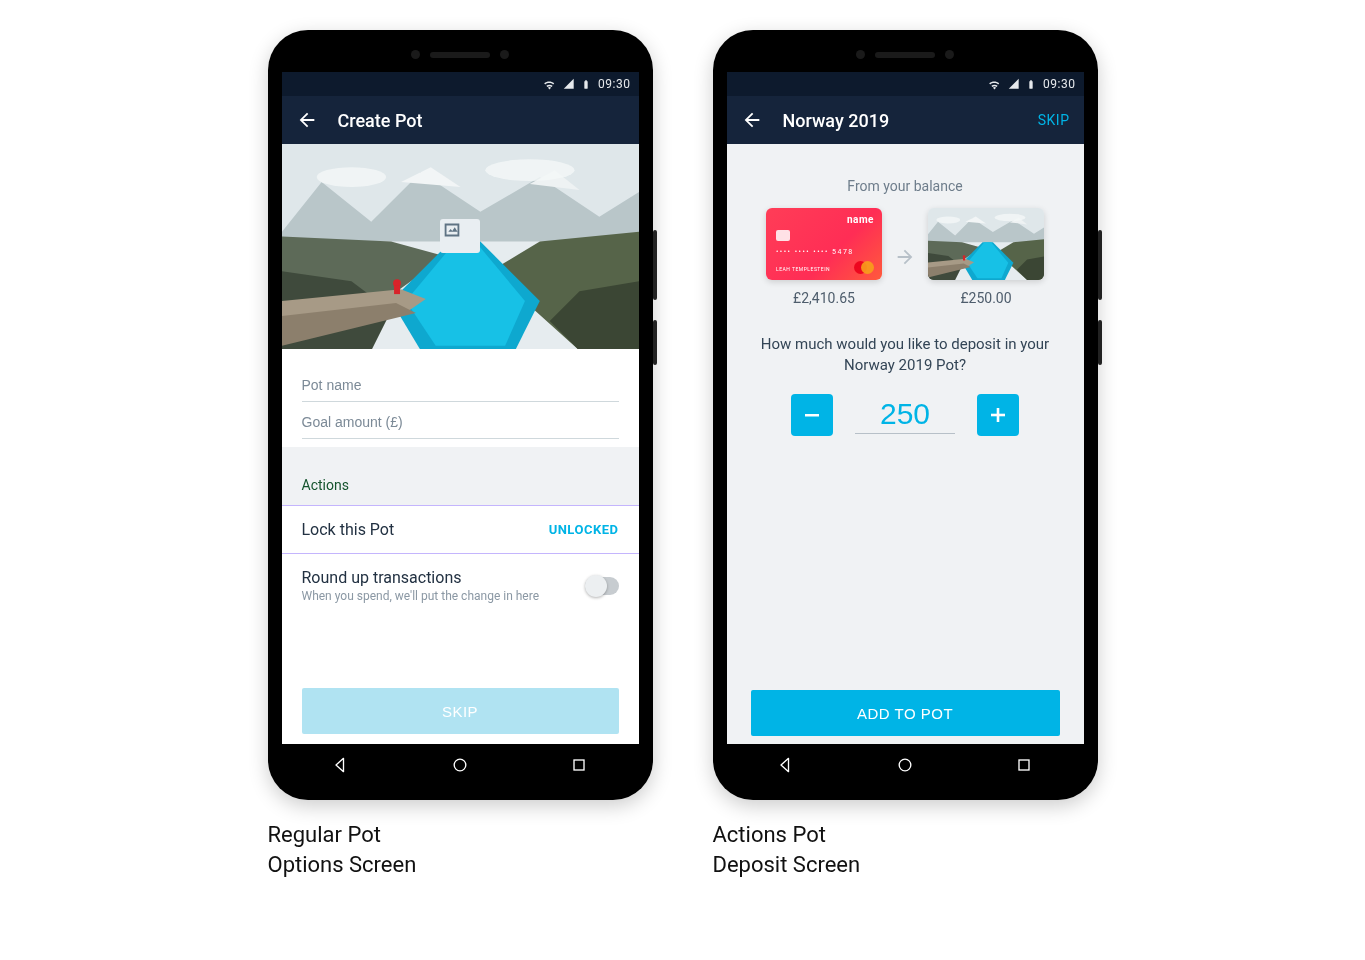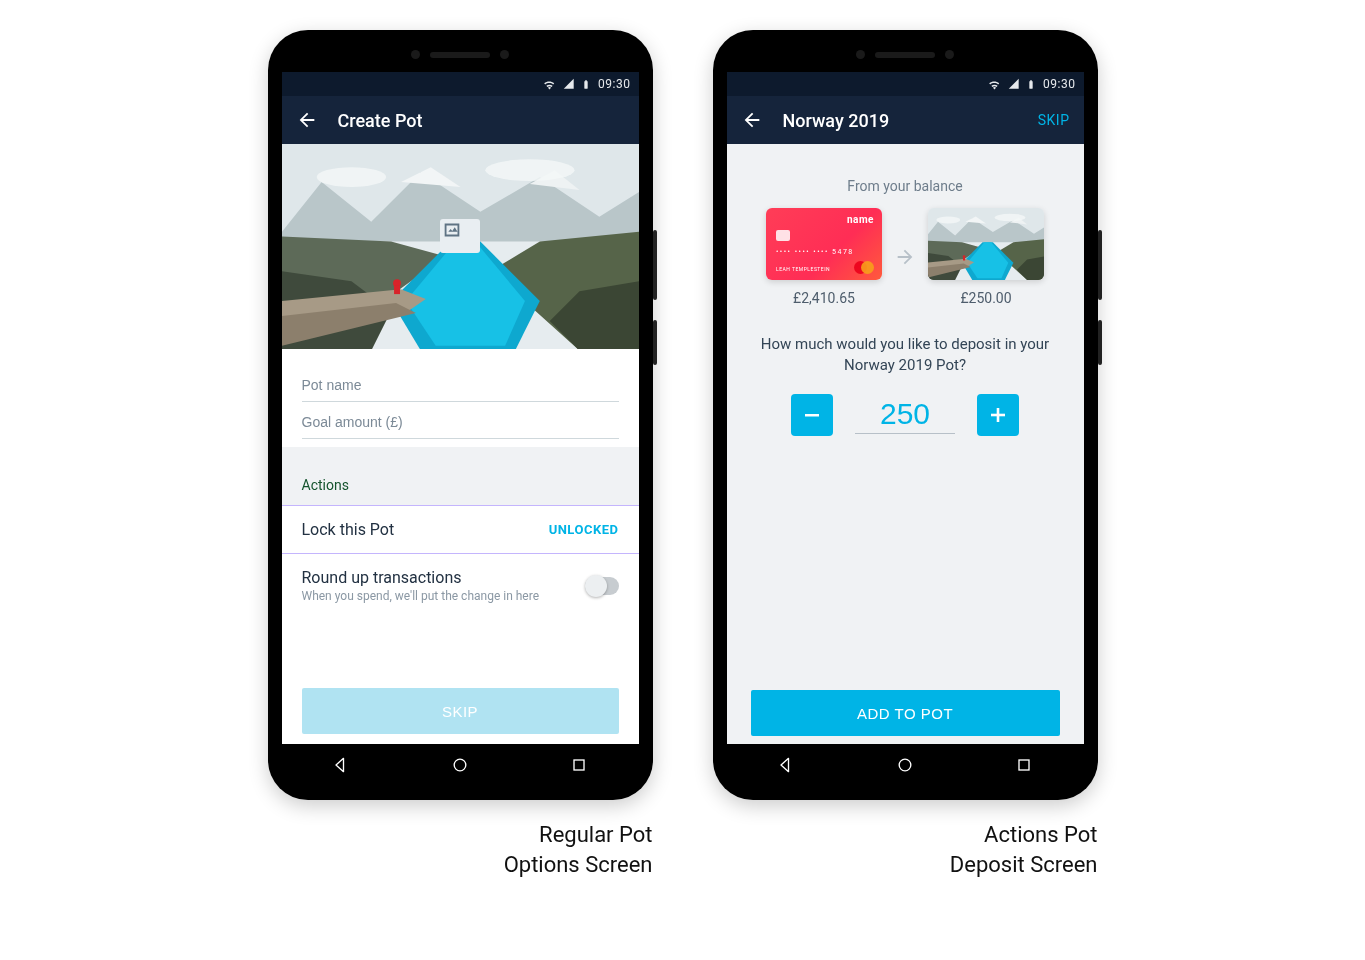--- a/index.html
+++ b/index.html
@@ -281,21 +281,21 @@
     position: absolute;
     left: 14px; right: 14px; bottom: 14px;
     height: 42px;
     background: #000;
     display: flex; justify-content: space-around; align-items: center;
   }
   
   .caption {
     position: absolute;
     width: 385px;
-    text-align: right;
+    text-align: left;
     font-size: 22px;
     color: #111;
     line-height: 1.35;
   }
   .caption.c1 { left: calc(50% - 415px); top: 820px; }
   .caption.c2 { left: calc(50% + 30px); top: 820px; }
 </style>
 </head>
 <body>
 

